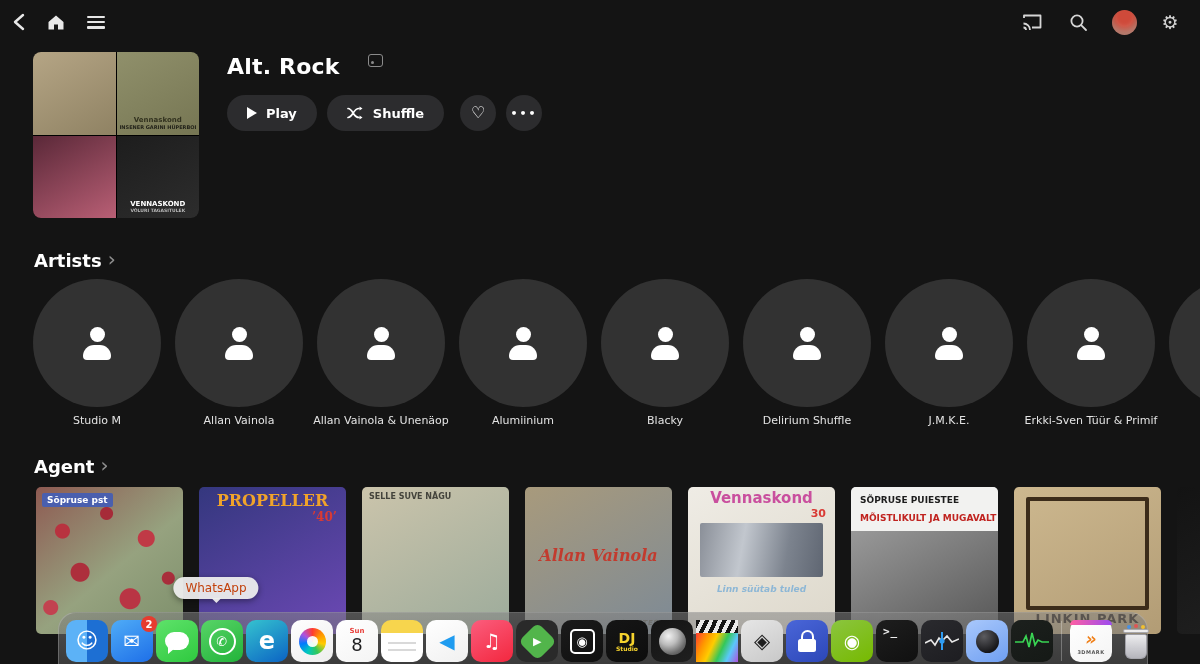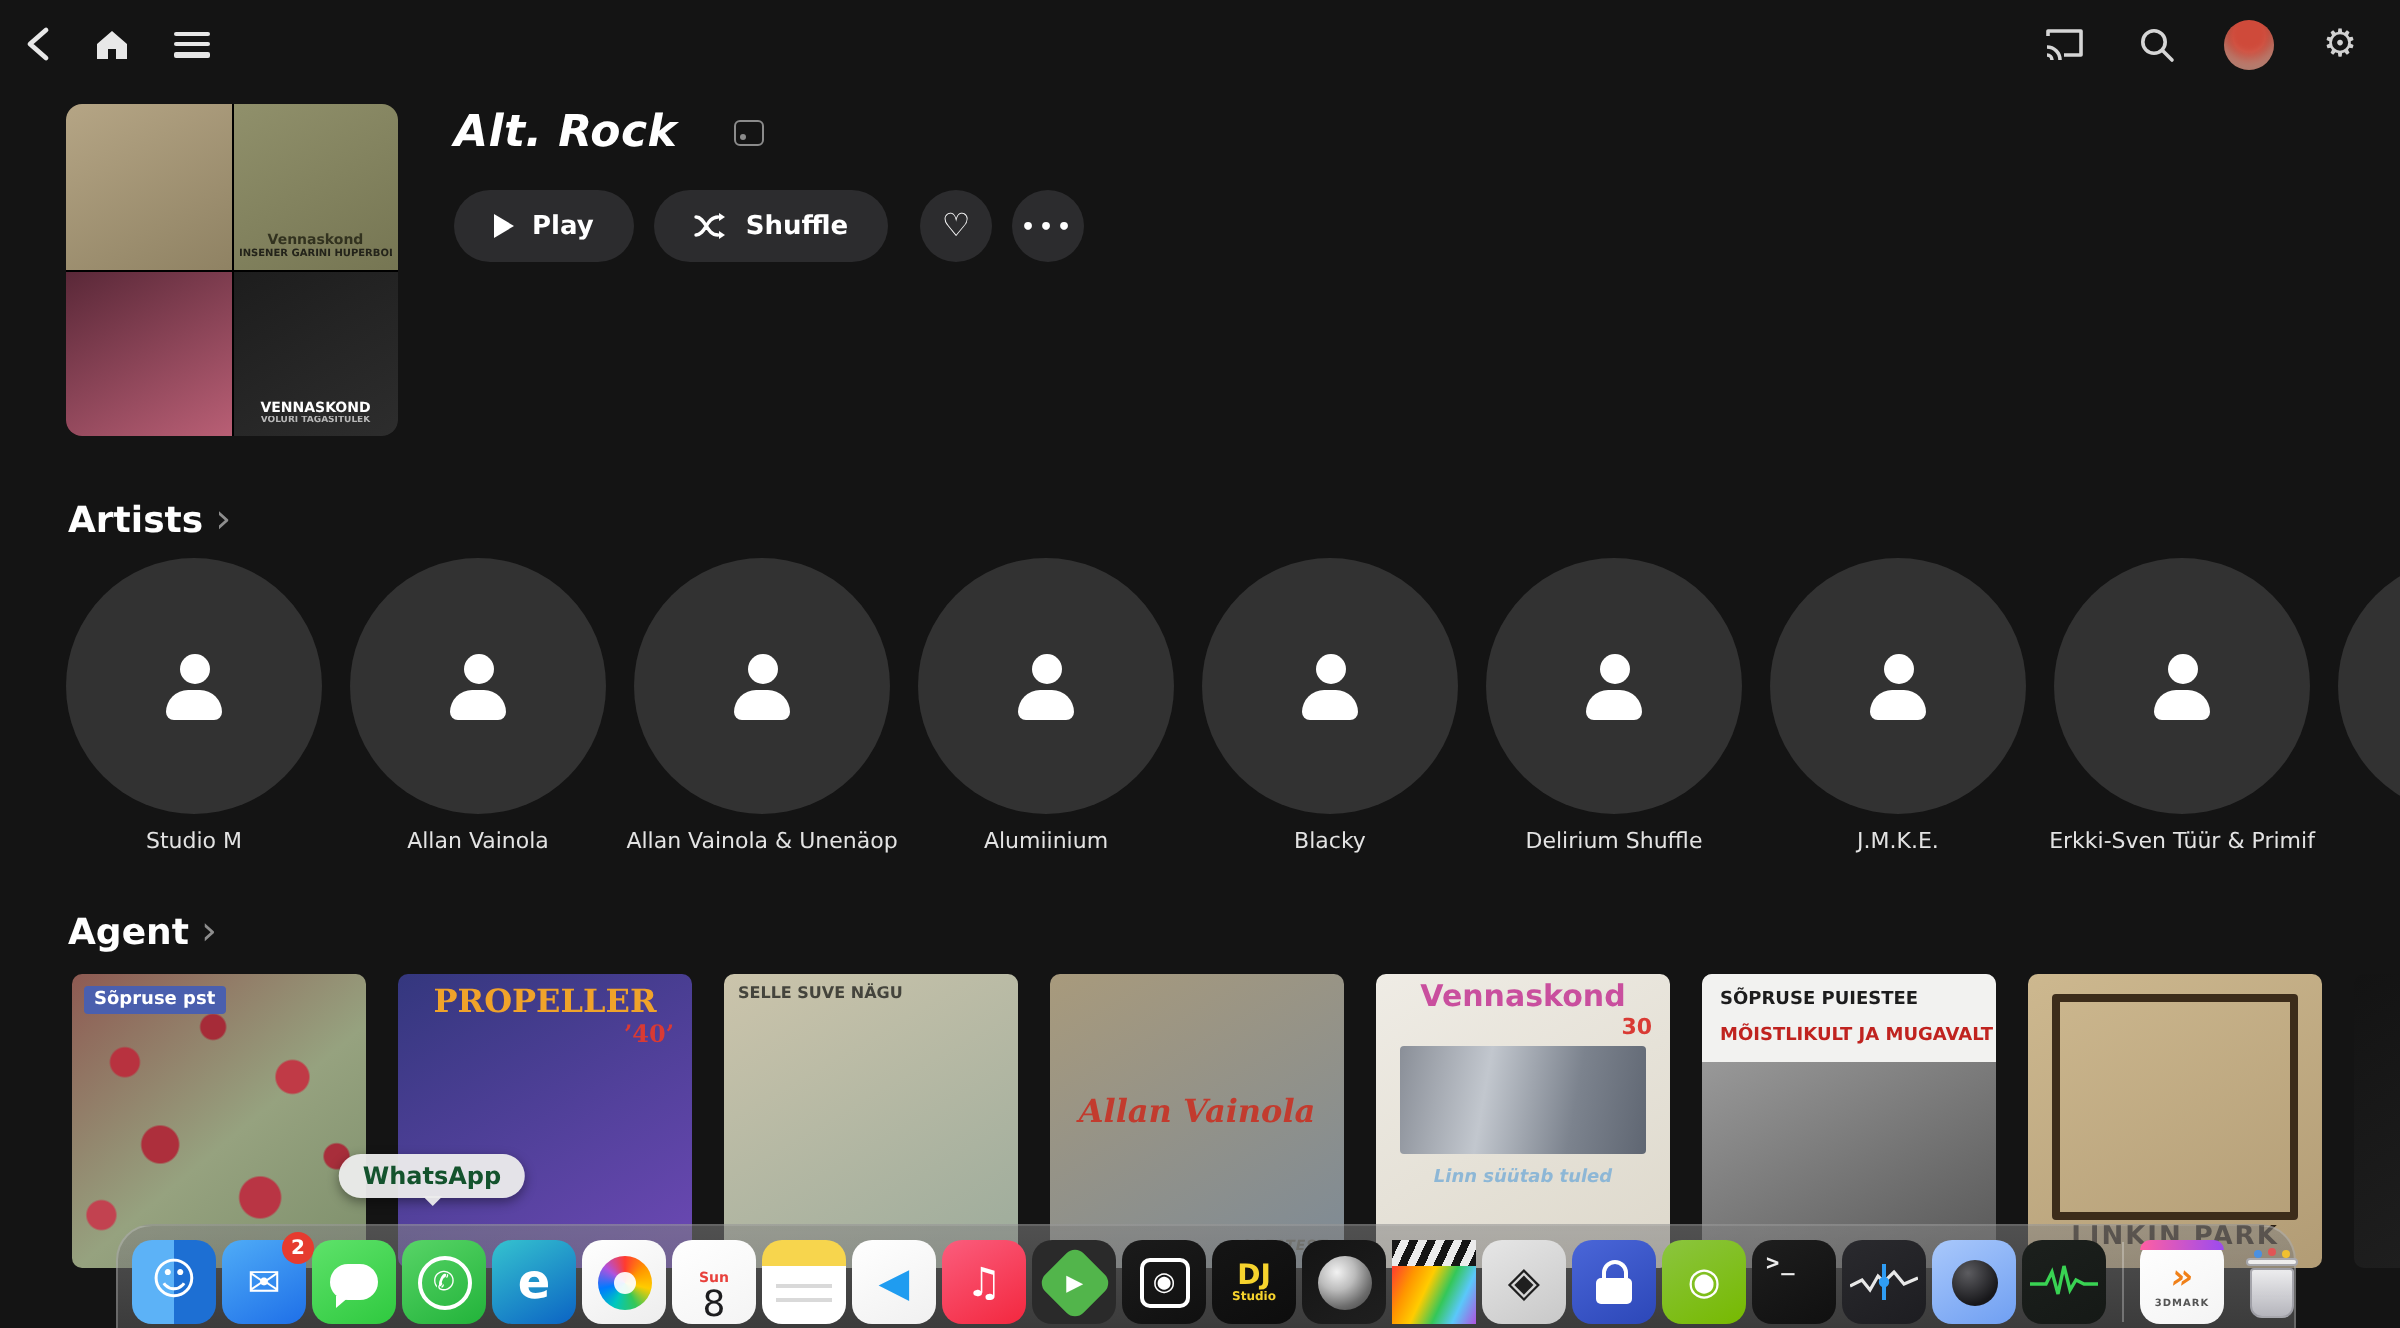--- a/index.html
+++ b/index.html
@@ -24,21 +24,21 @@
 
   
   .hero { position:absolute; top:52px; left:33px; display:flex; }
   .collage { width:166px; height:166px; border-radius:8px; overflow:hidden;
     display:grid; grid-template-columns:1fr 1fr; grid-template-rows:1fr 1fr; gap:1px; background:#000; }
   .quad { position:relative; }
   .quad-lines { position:absolute; left:3px; right:3px; bottom:4px; text-align:center; }
   .quad-lines div { line-height:1.25; white-space:nowrap; overflow:hidden; }
 
   .hero-text { position:absolute; left:194px; top:2px; width:600px; }
-  .title-row { display:flex; align-items:center; gap:28px;font-style:italic; }
+  .title-row { display:flex; align-items:flex-start; gap:28px; }
   .page-title { font-size:22px; font-weight:700; letter-spacing:.2px; }
   .photo-badge { width:15px; height:13px; border:1.6px solid #8b8b8b; border-radius:3px; position:relative; }
   .photo-badge::after { content:""; position:absolute; left:2px; bottom:2px; width:3px; height:3px;
     border-radius:50%; background:#8b8b8b; }
   .btn-row { display:flex; align-items:center; gap:10px; margin-top:16px; }
   .pill { height:36px; border-radius:18px; background:#2c2c2e; display:flex; align-items:center;
     gap:9px; padding:0 20px; cursor:pointer; }
   .pill .lbl { font-size:13px; font-weight:700; color:#fff; }
   .play-tri { width:0; height:0; border-left:10px solid #fff; border-top:6px solid transparent;
     border-bottom:6px solid transparent; }
@@ -147,21 +147,21 @@
   .trash-wrap { display:flex; flex-direction:column; align-items:center; }
   .trash-dots { width:4px; height:4px; border-radius:50%; background:#e05555;
     box-shadow:-7px 1px 0 #4a90e2, 7px 1px 0 #f0c030; margin-bottom:1px; }
   .trash-top { width:26px; height:4px; border-radius:2px; background:rgba(248,248,250,.9);
     border:1px solid rgba(150,150,158,.8); }
   .trash-body { width:22px; height:25px; margin-top:1px; border-radius:2px 2px 6px 6px;
     background:linear-gradient(180deg, rgba(250,250,252,.92), rgba(198,198,206,.88));
     border:1px solid rgba(150,150,158,.8); }
 
   .dock-tooltip { position:absolute; left:216px; top:577px; transform:translateX(-50%); z-index:30;
-    background:rgba(236,236,236,.95); color:#14532d; font-size:12px; font-weight:700;
+    background:rgba(236,236,236,.95); color:#c2410c; font-size:12px; font-weight:400;
     padding:4px 12px; border-radius:12px; white-space:nowrap; box-shadow:0 2px 6px rgba(0,0,0,.4); }
   .dock-tooltip::after { content:""; position:absolute; left:50%; bottom:-9px; transform:translateX(-50%);
     border:5px solid transparent; border-top-color:rgba(236,236,236,.95); }
 
   svg { display:block; }
 </style>
 </head>
 <body>
 
 <div class="topbar">
@@ -404,21 +404,21 @@
       <div class="wa-ring">
         <span style="color: rgb(255, 255, 255); font-size: 13px;">✆</span>
       </div>
     </div>
     <div class="dock-item" style="background: linear-gradient(150deg, rgb(53, 195, 207), rgb(11, 99, 196));">
       <span class="dock-glyph" style="color: rgb(255, 255, 255); font-size: 24px; font-weight: 800;">e</span>
     </div>
     <div class="dock-item" style="background: linear-gradient(150deg, rgb(255, 255, 255), rgb(237, 237, 237));">
       <div class="photos-flower"></div>
     </div>
-    <div class="dock-item" style="background: linear-gradient(150deg, rgb(255, 255, 255), rgb(244, 244, 244)); align-items: flex-end;">
+    <div class="dock-item" style="background: linear-gradient(150deg, rgb(255, 255, 255), rgb(244, 244, 244));">
       <div class="cal-wrap">
         <span class="cal-top" style="color: rgb(232, 65, 60);">Sun</span>
         <span class="cal-num" style="color: rgb(29, 29, 31);">8</span>
       </div>
     </div>
     <div class="dock-item" style="background: linear-gradient(rgb(247, 213, 77) 0px, rgb(247, 213, 77) 13px, rgb(255, 255, 255) 13px);">
       <div class="notes-lines"></div>
     </div>
     <div class="dock-item" style="background: linear-gradient(150deg, rgb(255, 255, 255), rgb(240, 240, 240));">
       <span class="dock-glyph" style="color: rgb(31, 156, 240); font-size: 20px; font-weight: 400;">◀</span>

